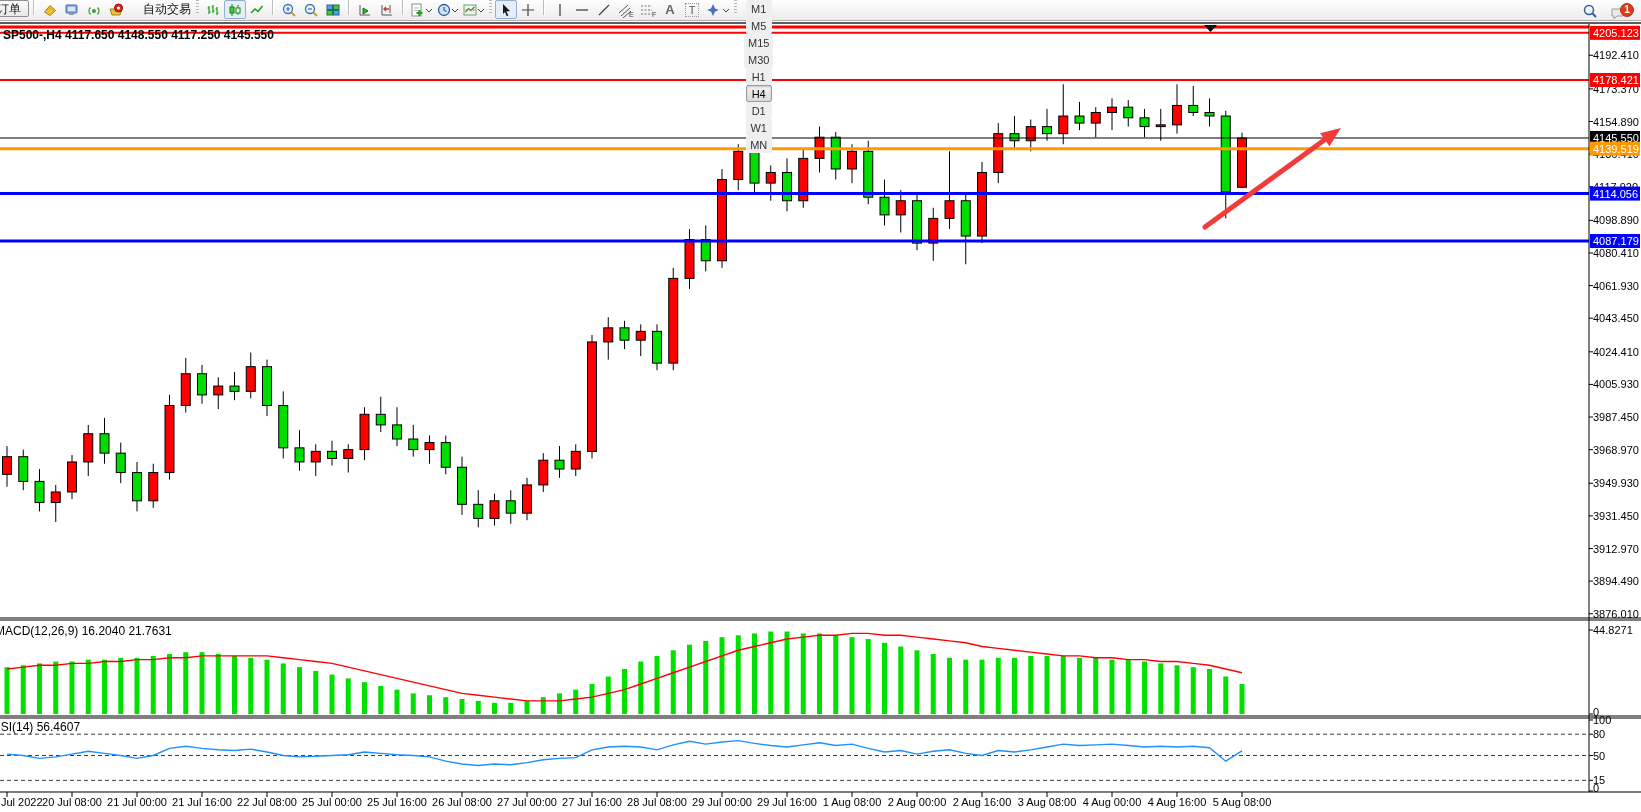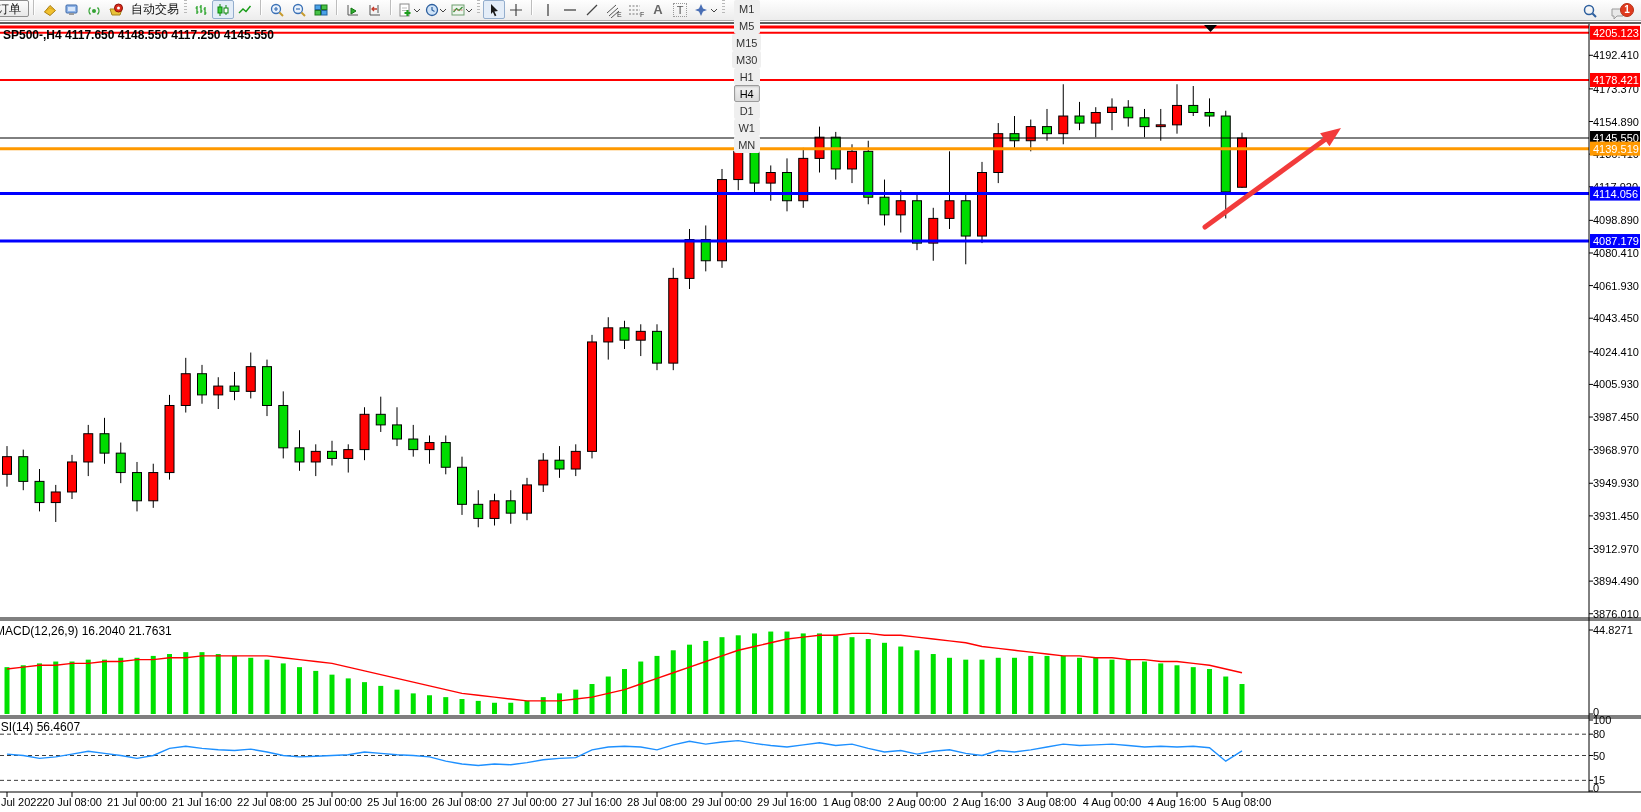--- a/index.html
+++ b/index.html
@@ -12,21 +12,21 @@
   .toolbar-underline{position:absolute;top:22px;left:0;width:1641px;height:2px;background:#5c5c5c;z-index:9;}
   .tbtn{height:19px;min-width:22px;display:flex;align-items:center;justify-content:center;
         border:1px solid transparent;border-radius:2px;background:transparent;padding:0 1px;
         font-size:11px;color:#222;box-sizing:border-box;cursor:default;}
   .tbtn.pressed{border-color:#94aecd;background:#e4edf8;}
   .order-btn{height:17px;margin-left:-9px;padding:0 7px 0 3px;border:1px solid #8f8f8f;border-radius:2px;
              background:linear-gradient(#fdfdfd,#e8e8e8);font-size:12px;color:#111;}
   .tsep{width:1px;height:15px;background:#bdbdbd;border-right:1px solid #fff;margin:0 4px;}
   .tgrip{width:3px;height:15px;margin:0 3px;
          background:repeating-linear-gradient(#b9b9b9 0 1px,transparent 1px 3px);}
-  .autotrade-label{font-size:12px;color:#111;margin-left:6px;}
+  .autotrade-label{font-size:12px;color:#111;margin-left:18px;}
   .tf-group{display:flex;align-items:center;margin-left:4px;flex-direction:column;}
   .tf-btn{height:17px;min-width:26px;display:flex;align-items:center;justify-content:center;
           font-size:11px;color:#333;border:1px solid transparent;border-radius:2px;padding:0 3px;}
   .tf-btn.active{border-color:#9c9c9c;background:linear-gradient(#f2f2f2,#dcdcdc);
                  box-shadow:inset 0 1px 2px rgba(0,0,0,.18);color:#000;}
   .tb-right{position:absolute;right:6px;top:1px;display:flex;align-items:center;gap:8px;}
   .chat-wrap{position:relative;width:26px;height:18px;}
   .chat-badge{position:absolute;right:0;top:0;width:14px;height:14px;border-radius:50%;
               background:#e03a1e;color:#fff;font-size:10px;font-weight:bold;
               display:flex;align-items:center;justify-content:center;border:1px solid #b72f15;box-sizing:border-box;}

